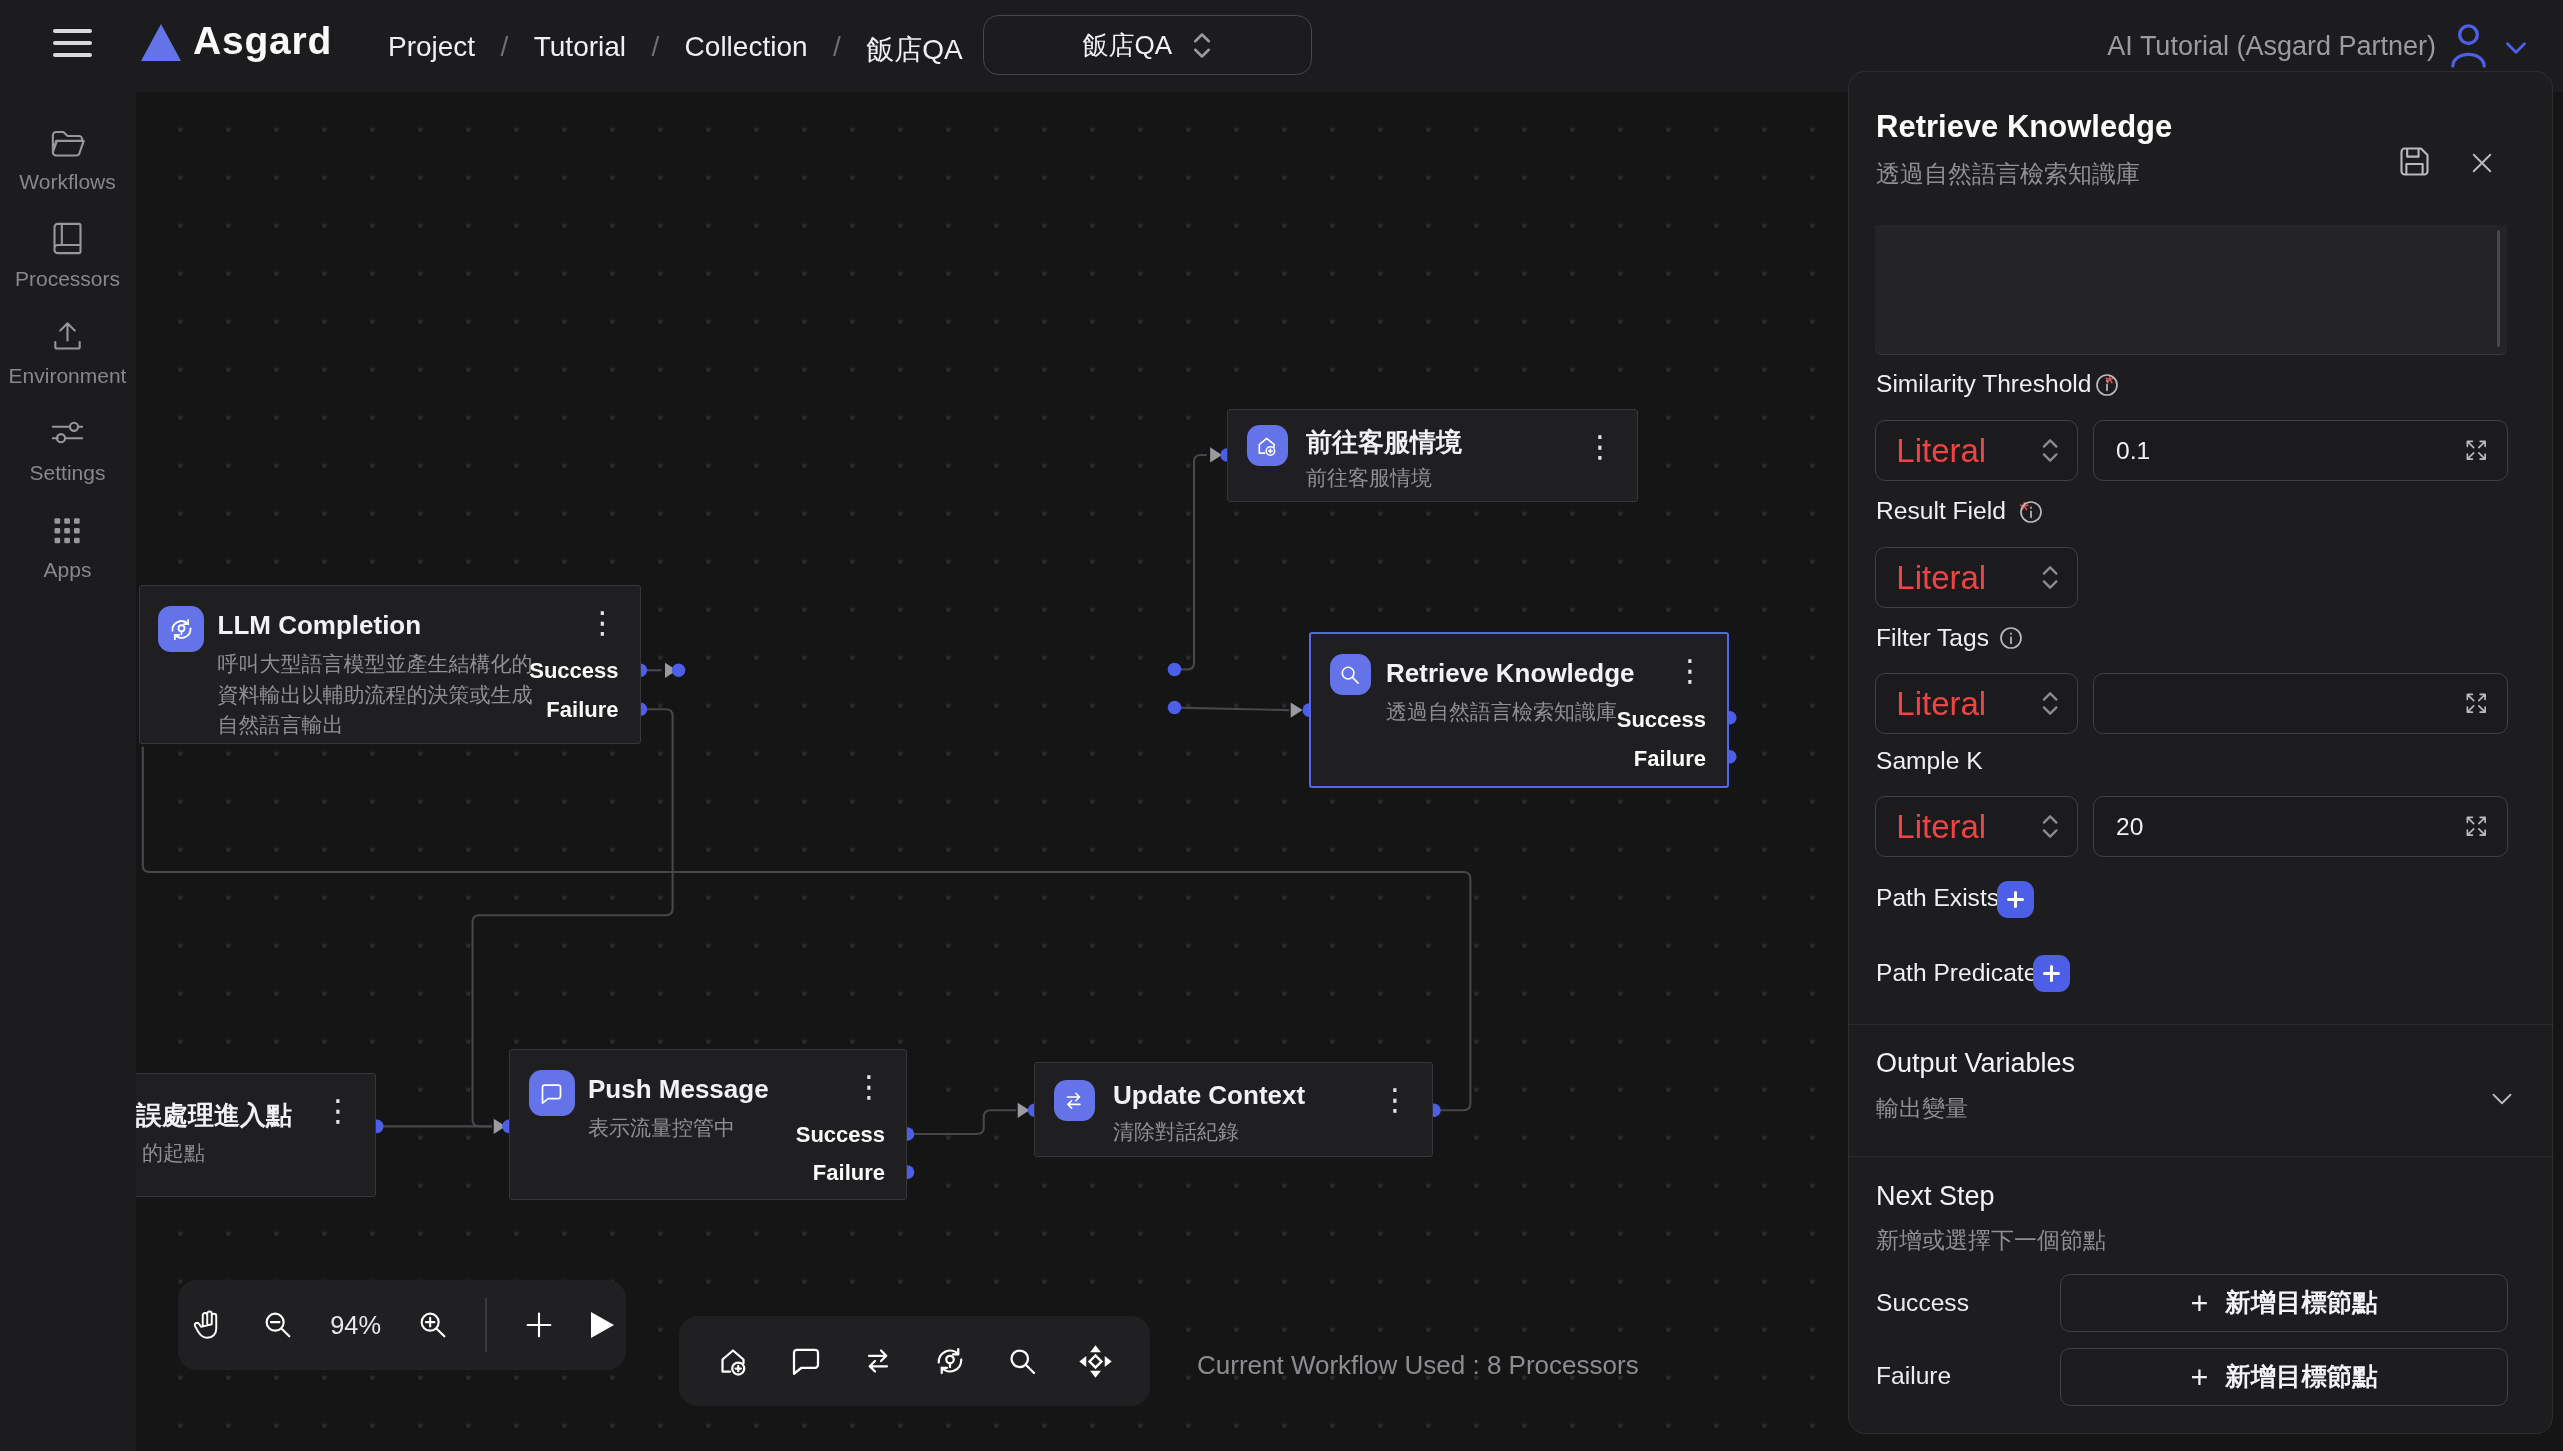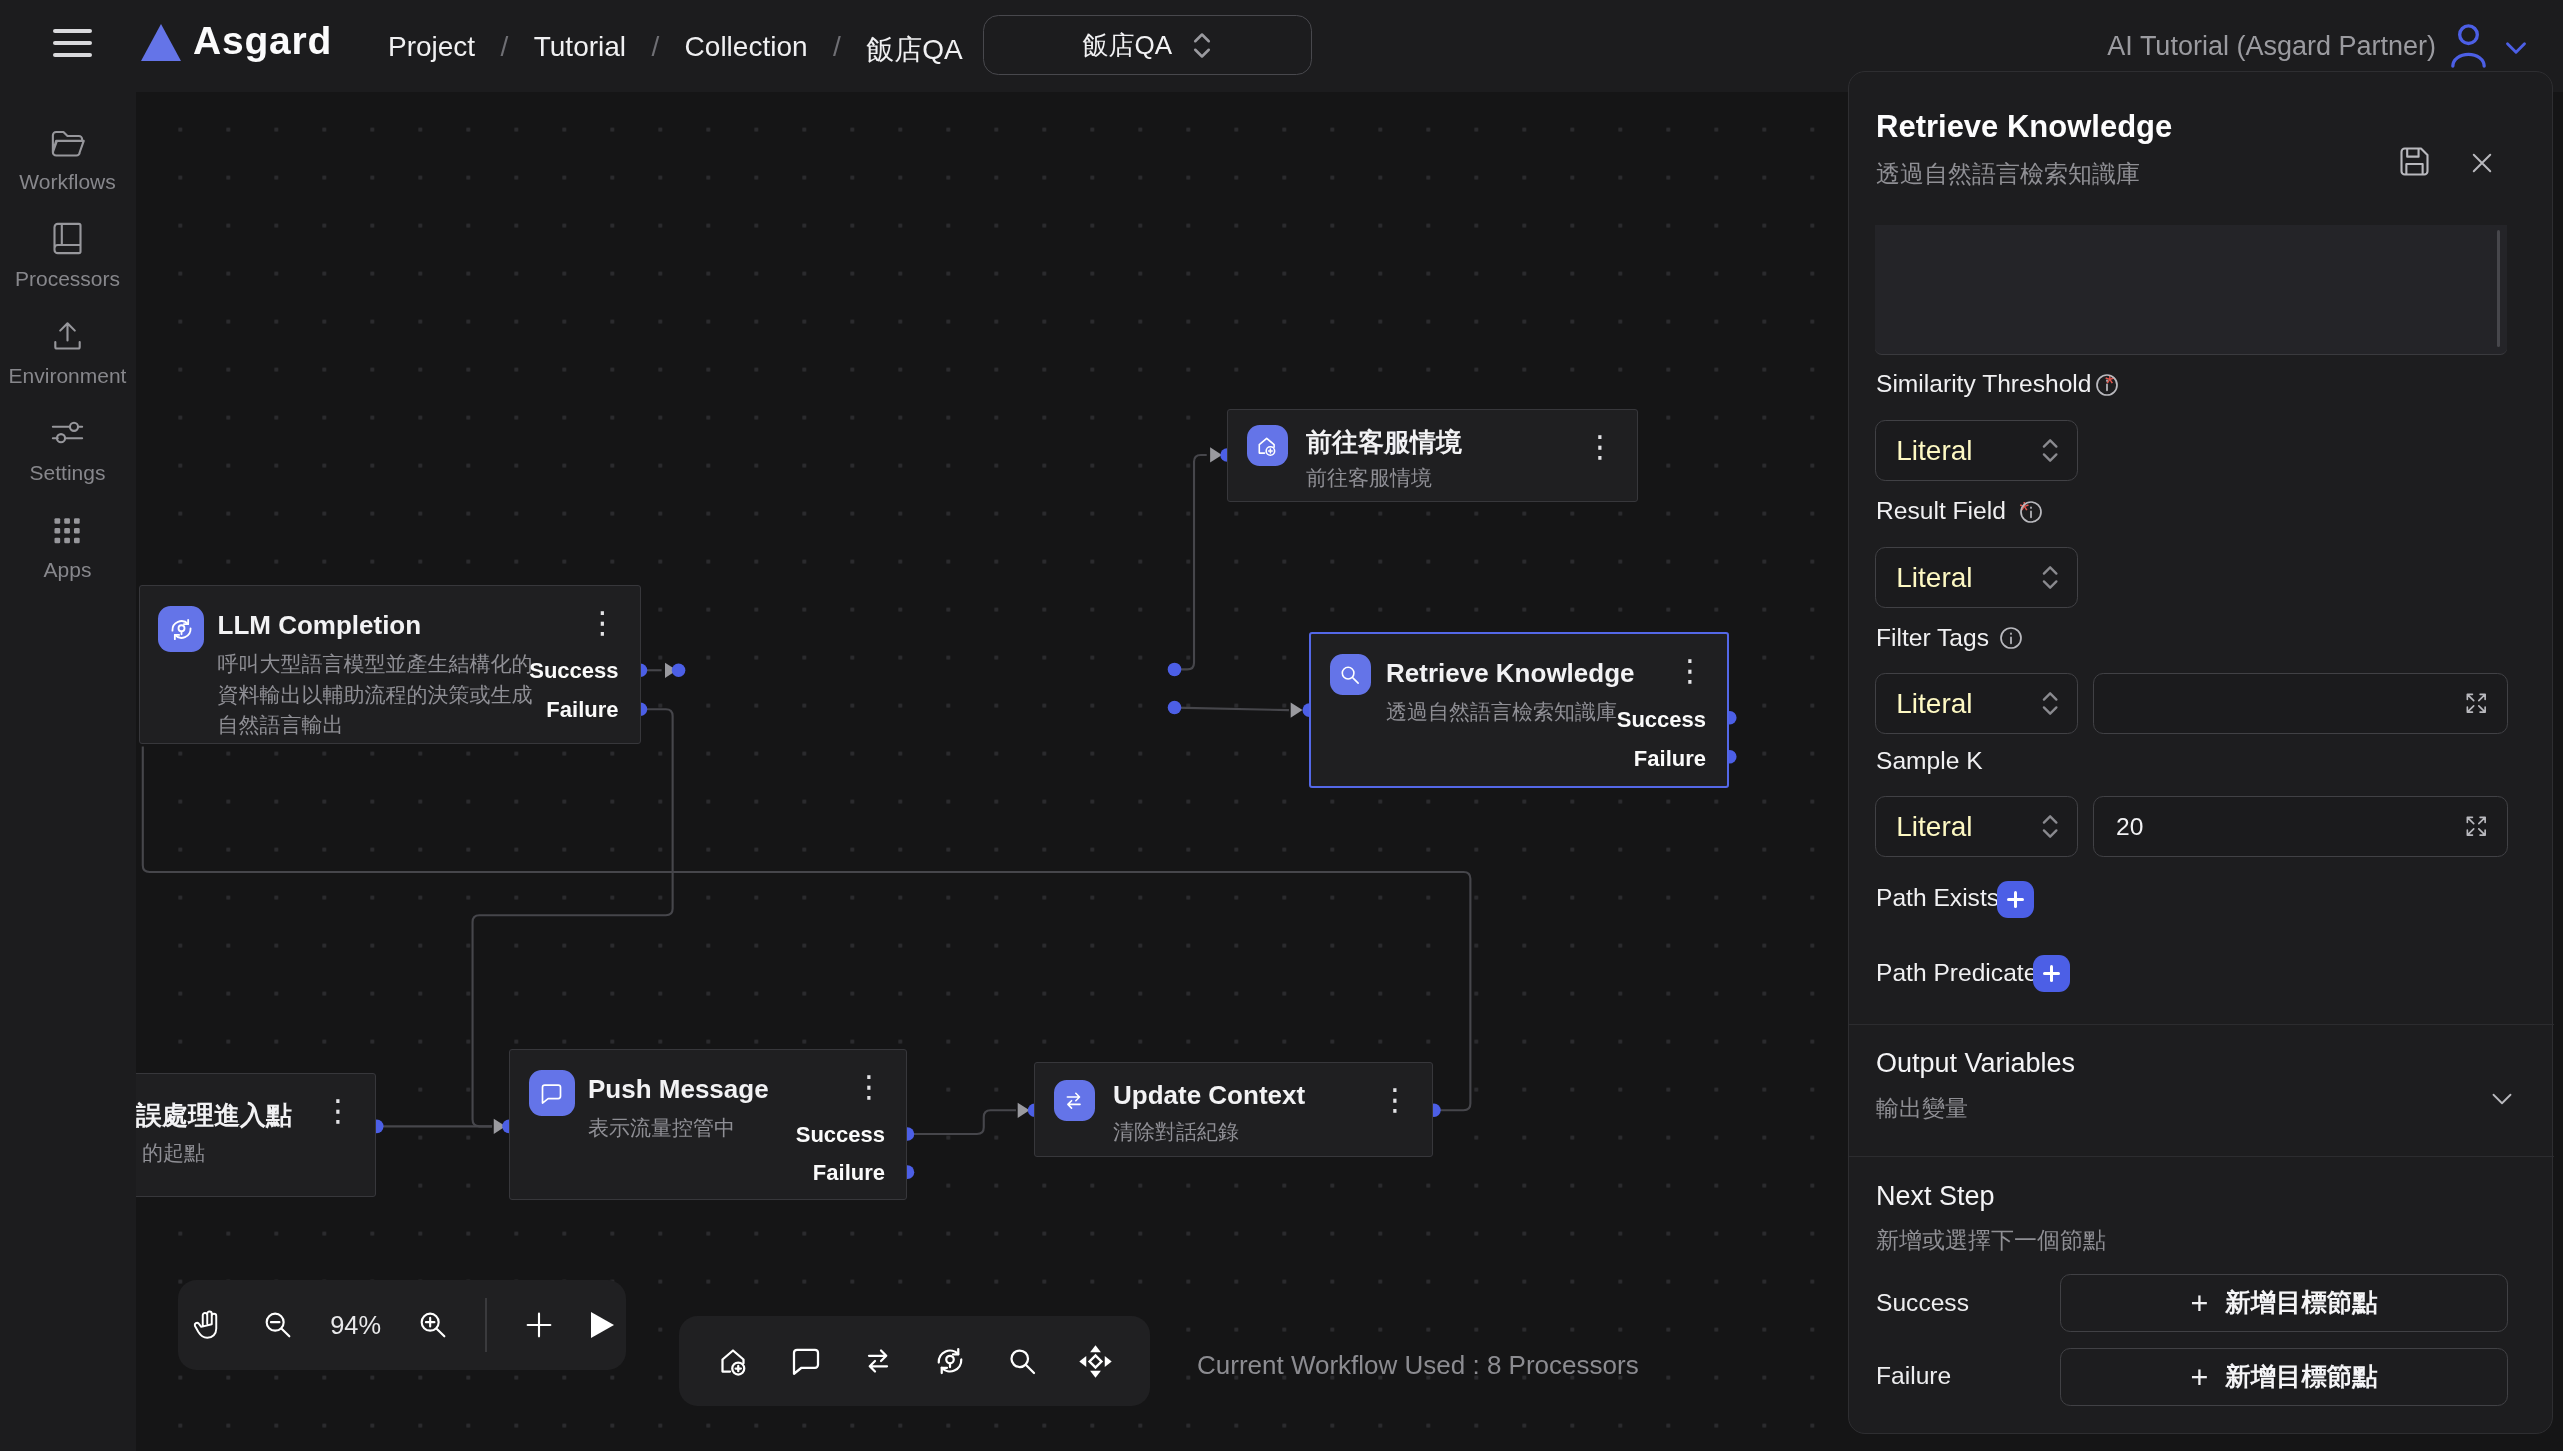--- a/index.html
+++ b/index.html
@@ -70,21 +70,21 @@
   #panel-subtitle{position:absolute;left:27px;top:86px;font-size:24px;color:#8f8f94;}
   #save-btn{position:absolute;left:546px;top:70px;cursor:pointer;}
   #close-btn{position:absolute;left:615px;top:73px;cursor:pointer;}
   #query-box{position:absolute;left:26px;top:153px;width:632px;height:129px;background:#242428;
              border-bottom:0.8px solid #3a3a3e;border-radius:0 0 6.8px 6.8px;}
   #query-scroll{position:absolute;right:6.8px;top:5.1px;width:3.4px;height:117px;background:#47474c;border-radius:1.7px;}
   .flabel{position:absolute;left:27px;font-size:24.6px;color:#f0f0f2;display:flex;align-items:center;gap:10.2px;white-space:nowrap;}
   .req::after{content:"*";color:#e0564d;font-size:24.6px;margin-left:3.4px;}
   .selbox{position:absolute;left:26px;width:203px;height:61px;background:#1b1b1d;border:1.7px solid #414145;border-radius:10.2px;
           box-sizing:border-box;display:flex;align-items:center;justify-content:space-between;padding:0 17px 0 20.3px;cursor:pointer;}
-  .selbox span{font-size:28px;color:#fef9c3;}
+  .selbox span{font-size:33px;color:#ef4444;}
   .valbox{position:absolute;left:244px;width:415px;height:61px;background:#1b1b1d;border:1.7px solid #414145;border-radius:10.2px;
           box-sizing:border-box;display:flex;align-items:center;justify-content:space-between;padding:0 15.3px 0 22px;}
   .valbox span{font-size:24.6px;color:#f2f2f4;}
   .plusbtn{position:absolute;width:37px;height:37px;background:#4c5fe6;border-radius:11px;cursor:pointer;
            display:flex;align-items:center;justify-content:center;}
   .plusbtn::before{content:"";position:absolute;width:17px;height:2.5px;background:#fff;border-radius:1.7px;}
   .plusbtn::after{content:"";position:absolute;width:2.5px;height:17px;background:#fff;border-radius:1.7px;}
   .pdivider{position:absolute;left:0;width:705px;height:0.8px;background:#2c2c2f;}
   .sect-title{position:absolute;left:27px;font-size:27px;color:#f4f4f6;}
   .sect-sub{position:absolute;left:27px;font-size:23px;color:#8f8f94;}
@@ -382,20 +382,26 @@
     <svg class="abs" style="left:242px;top:297px;" width="32" height="32" viewBox="0 0 48 48">
         <circle class="icp" cx="24" cy="24" r="15"></circle>
         <path class="icp" d="M24 17 v1 M24 23 v9"></path>
       </svg>
     <div class="selbox" style="top:348px;">
       <span>Literal</span>
       <svg width="20.3" height="29" viewBox="0 0 26 36">
           <path d="M5 13 l8-8 8 8 M5 23 l8 8 8-8" stroke="#8a8a8f" stroke-width="3" fill="none" stroke-linecap="round" stroke-linejoin="round"></path>
         </svg>
     </div>
+    <div class="valbox" style="top:348px;">
+      <span>0.1</span>
+      <svg width="30.5" height="30.5" viewBox="0 0 48 48">
+          <path class="icp" d="M28 20 L38 10 M38 10 h-8 M38 10 v8 M20 28 L10 38 M10 38 h8 M10 38 v-8 M28 28 L38 38 M38 38 v-8 M38 38 h-8 M20 20 L10 10 M10 10 v8 M10 10 h8"></path>
+        </svg>
+    </div>
 
     <div class="flabel req" style="top:425px;">
       <span>Result Field</span>
     </div>
     <svg class="abs" style="left:166px;top:424px;" width="32" height="32" viewBox="0 0 48 48">
         <circle class="icp" cx="24" cy="24" r="15"></circle>
         <path class="icp" d="M24 17 v1 M24 23 v9"></path>
       </svg>
     <div class="selbox" style="top:475px;">
       <span>Literal</span>

